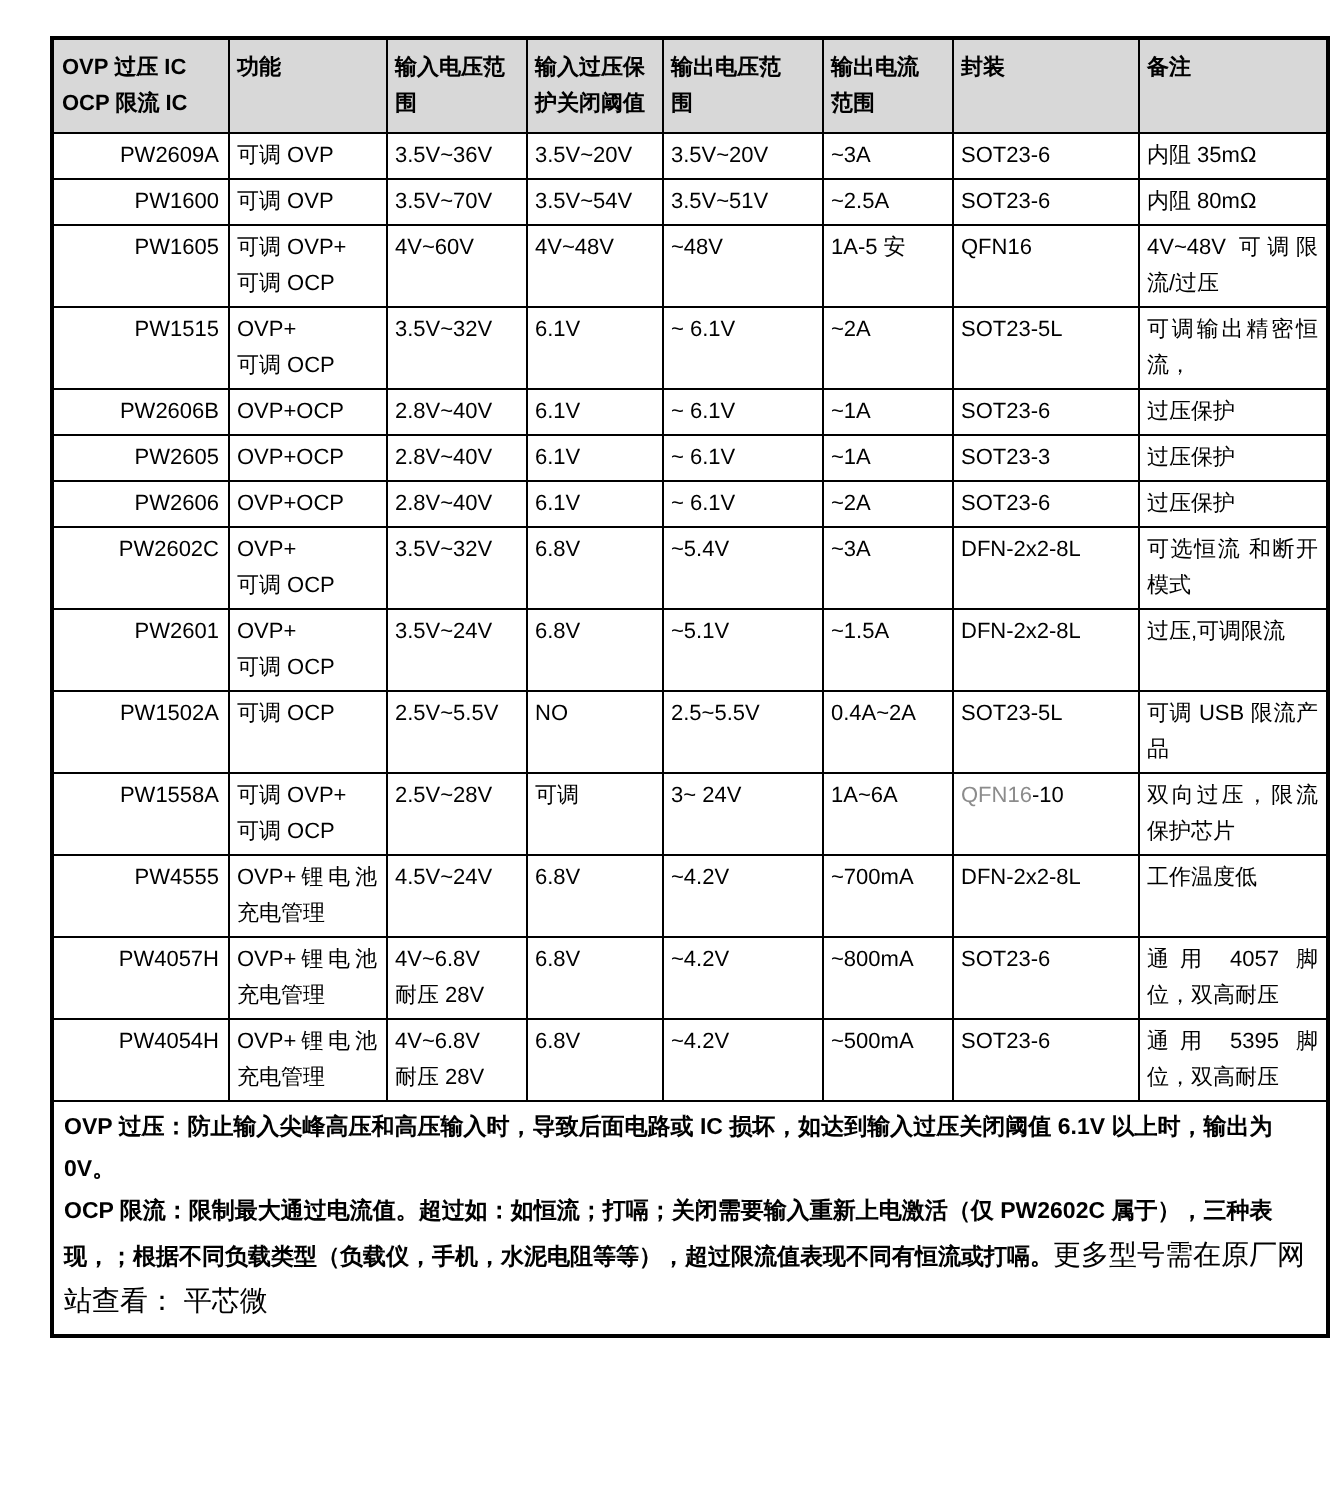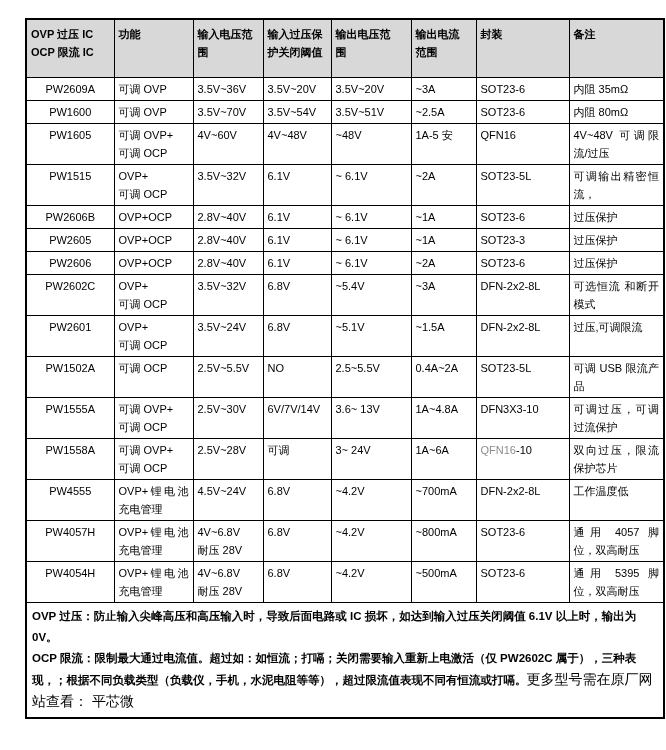--- a/index.html
+++ b/index.html
@@ -29,28 +29,28 @@
     vertical-align: top;
     text-align: left;
     white-space: pre-line;
     word-break: break-all;
     overflow: hidden;
   }
   .ic-table thead th {
     background: #d8d8d8;
     font-weight: bold;
     padding-top: 5px;
-    padding-bottom: 16px;
+    padding-bottom: 5px;
   }
   .ic-table td {
     text-align: justify;
     text-justify: inter-character;
   }
   .ic-table td.cell-ic {
-    text-align: center;
+    text-align: right;
   }
   .pkg-muted {
     color: #8c8c8c;
   }
   .ic-table tfoot td {
     font-weight: bold;
     font-size: 11.5px;
     line-height: 21px;
     padding: 3px 5px 4px 5px;
     text-align: left;
@@ -197,31 +197,20 @@
           <td class="cell-ic">PW1502A</td>
           <td class="cell-func">可调 OCP</td>
           <td class="cell-vin">2.5V~5.5V</td>
           <td class="cell-ovp_th">NO</td>
           <td class="cell-vout">2.5~5.5V</td>
           <td class="cell-iout">0.4A~2A</td>
           <td class="cell-pkg">SOT23-5L</td>
           <td class="cell-note">可调 USB 限流产品</td>
         </tr>
         <tr>
-          <td class="cell-ic">PW1555A</td>
-          <td class="cell-func">可调 OVP+
-可调 OCP</td>
-          <td class="cell-vin">2.5V~30V</td>
-          <td class="cell-ovp_th">6V/7V/14V</td>
-          <td class="cell-vout">3.6~ 13V</td>
-          <td class="cell-iout">1A~4.8A</td>
-          <td class="cell-pkg">DFN3X3-10</td>
-          <td class="cell-note">可调过压，可调过流保护</td>
-        </tr>
-        <tr>
           <td class="cell-ic">PW1558A</td>
           <td class="cell-func">可调 OVP+
 可调 OCP</td>
           <td class="cell-vin">2.5V~28V</td>
           <td class="cell-ovp_th">可调</td>
           <td class="cell-vout">3~ 24V</td>
           <td class="cell-iout">1A~6A</td>
           <td class="cell-pkg"><span class="pkg-muted">QFN16</span><span>-10</span></td>
           <td class="cell-note">双向过压，限流保护芯片</td>
         </tr>

